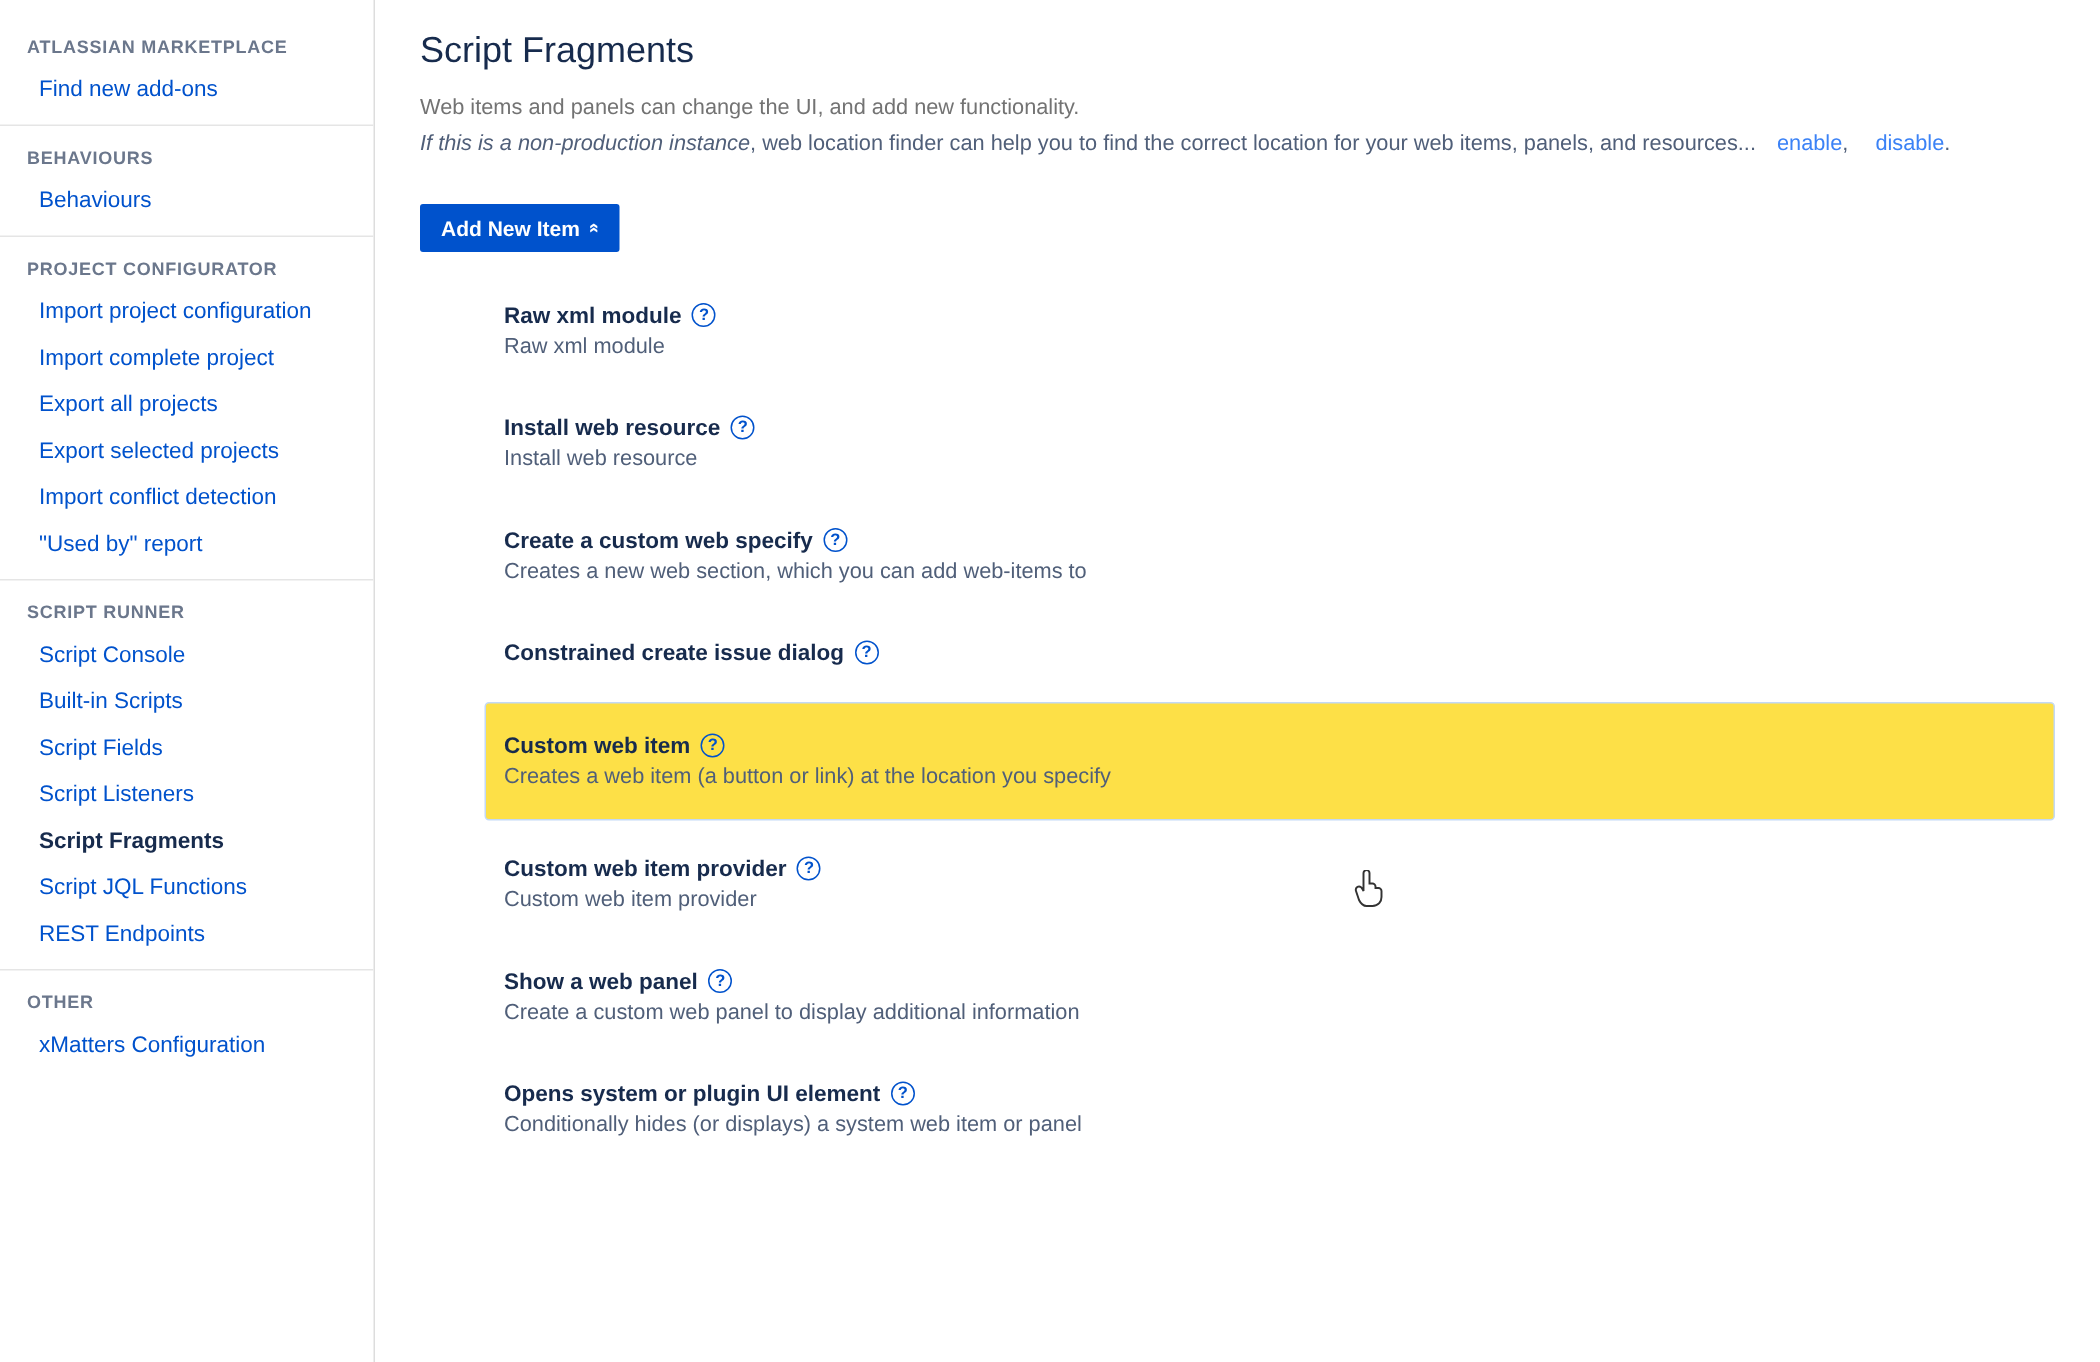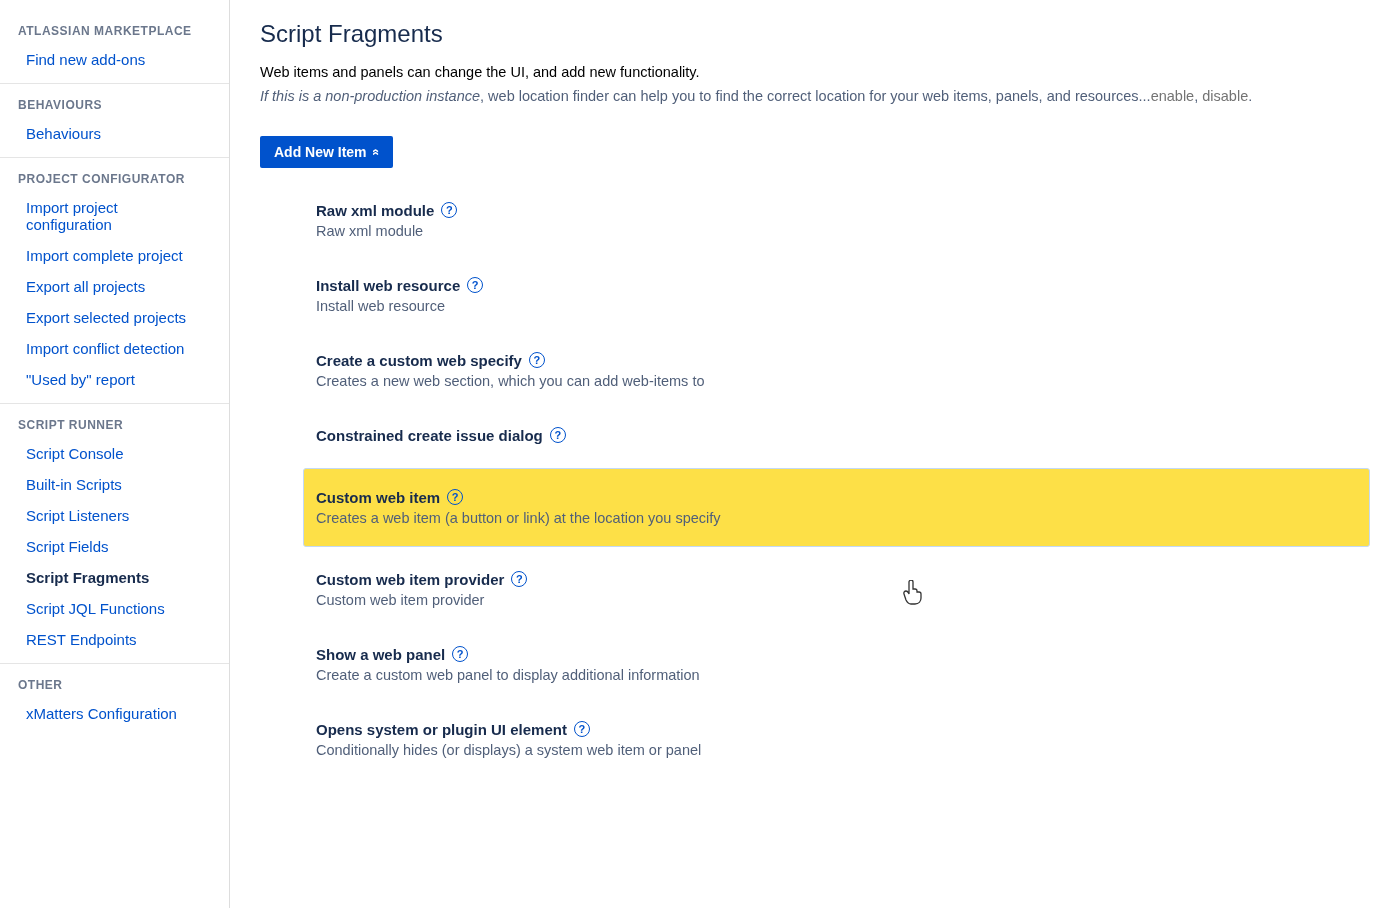--- a/index.html
+++ b/index.html
@@ -8,21 +8,21 @@
     font-size: 14px;
     color: #172b4d;
     background: #fff;
     width: 1400px;
     height: 908px;
     overflow: hidden;
     position: relative;
   }
   .layout { display: flex; height: 100%; }
   .sidebar {
-    width: 230px;
+    width: 250px;
     border-right: 1px solid #ddd;
     padding: 10px 0;
     overflow-y: auto;
   }
   .side-group { padding: 8px 0; border-bottom: 1px solid #e5e5e5; }
   .side-group:last-child { border-bottom: none; }
   .side-header {
     font-size: 12px;
     font-weight: 700;
     color: #6b778c;
@@ -37,24 +37,24 @@
     font-size: 15px;
     cursor: pointer;
   }
   .side-item.active { color: #172b4d; font-weight: 700; }
   .main {
     flex: 1;
     padding: 20px 30px;
     overflow-y: auto;
   }
   .page-title { font-size: 24px; font-weight: 500; color: #172b4d; margin-bottom: 14px; }
-  .intro { color: #000000; font-size: 14.5px; line-height: 1.5; margin-bottom: 2px; }
+  .intro { color: #737373; font-size: 14.5px; line-height: 1.5; margin-bottom: 2px; }
   .intro-sub { color: #505f79; font-size: 14.5px; line-height: 1.5; margin-bottom: 28px; }
   .intro-sub .italic { font-style: italic; }
-  .intro-sub a { color: #737373; cursor: pointer; }
+  .intro-sub a { color: #3b82f6; cursor: pointer; margin-left: 14px; }
   .add-btn {
     display: inline-flex;
     align-items: center;
     background: #0052cc;
     color: #fff;
     border: none;
     border-radius: 2px;
     padding: 8px 14px;
     font-size: 14px;
     font-weight: 600;
@@ -131,22 +131,22 @@
         <a class="side-item">Import complete project</a>
         <a class="side-item">Export all projects</a>
         <a class="side-item">Export selected projects</a>
         <a class="side-item">Import conflict detection</a>
         <a class="side-item">"Used by" report</a>
       </div>
       <div class="side-group">
         <div class="side-header">SCRIPT RUNNER</div>
         <a class="side-item">Script Console</a>
         <a class="side-item">Built-in Scripts</a>
+        <a class="side-item">Script Fields</a>
         <a class="side-item">Script Listeners</a>
-        <a class="side-item">Script Fields</a>
         <a class="side-item active">Script Fragments</a>
         <a class="side-item">Script JQL Functions</a>
         <a class="side-item">REST Endpoints</a>
       </div>
       <div class="side-group">
         <div class="side-header">OTHER</div>
         <a class="side-item">xMatters Configuration</a>
       </div>
     </nav>
   <main class="main">

